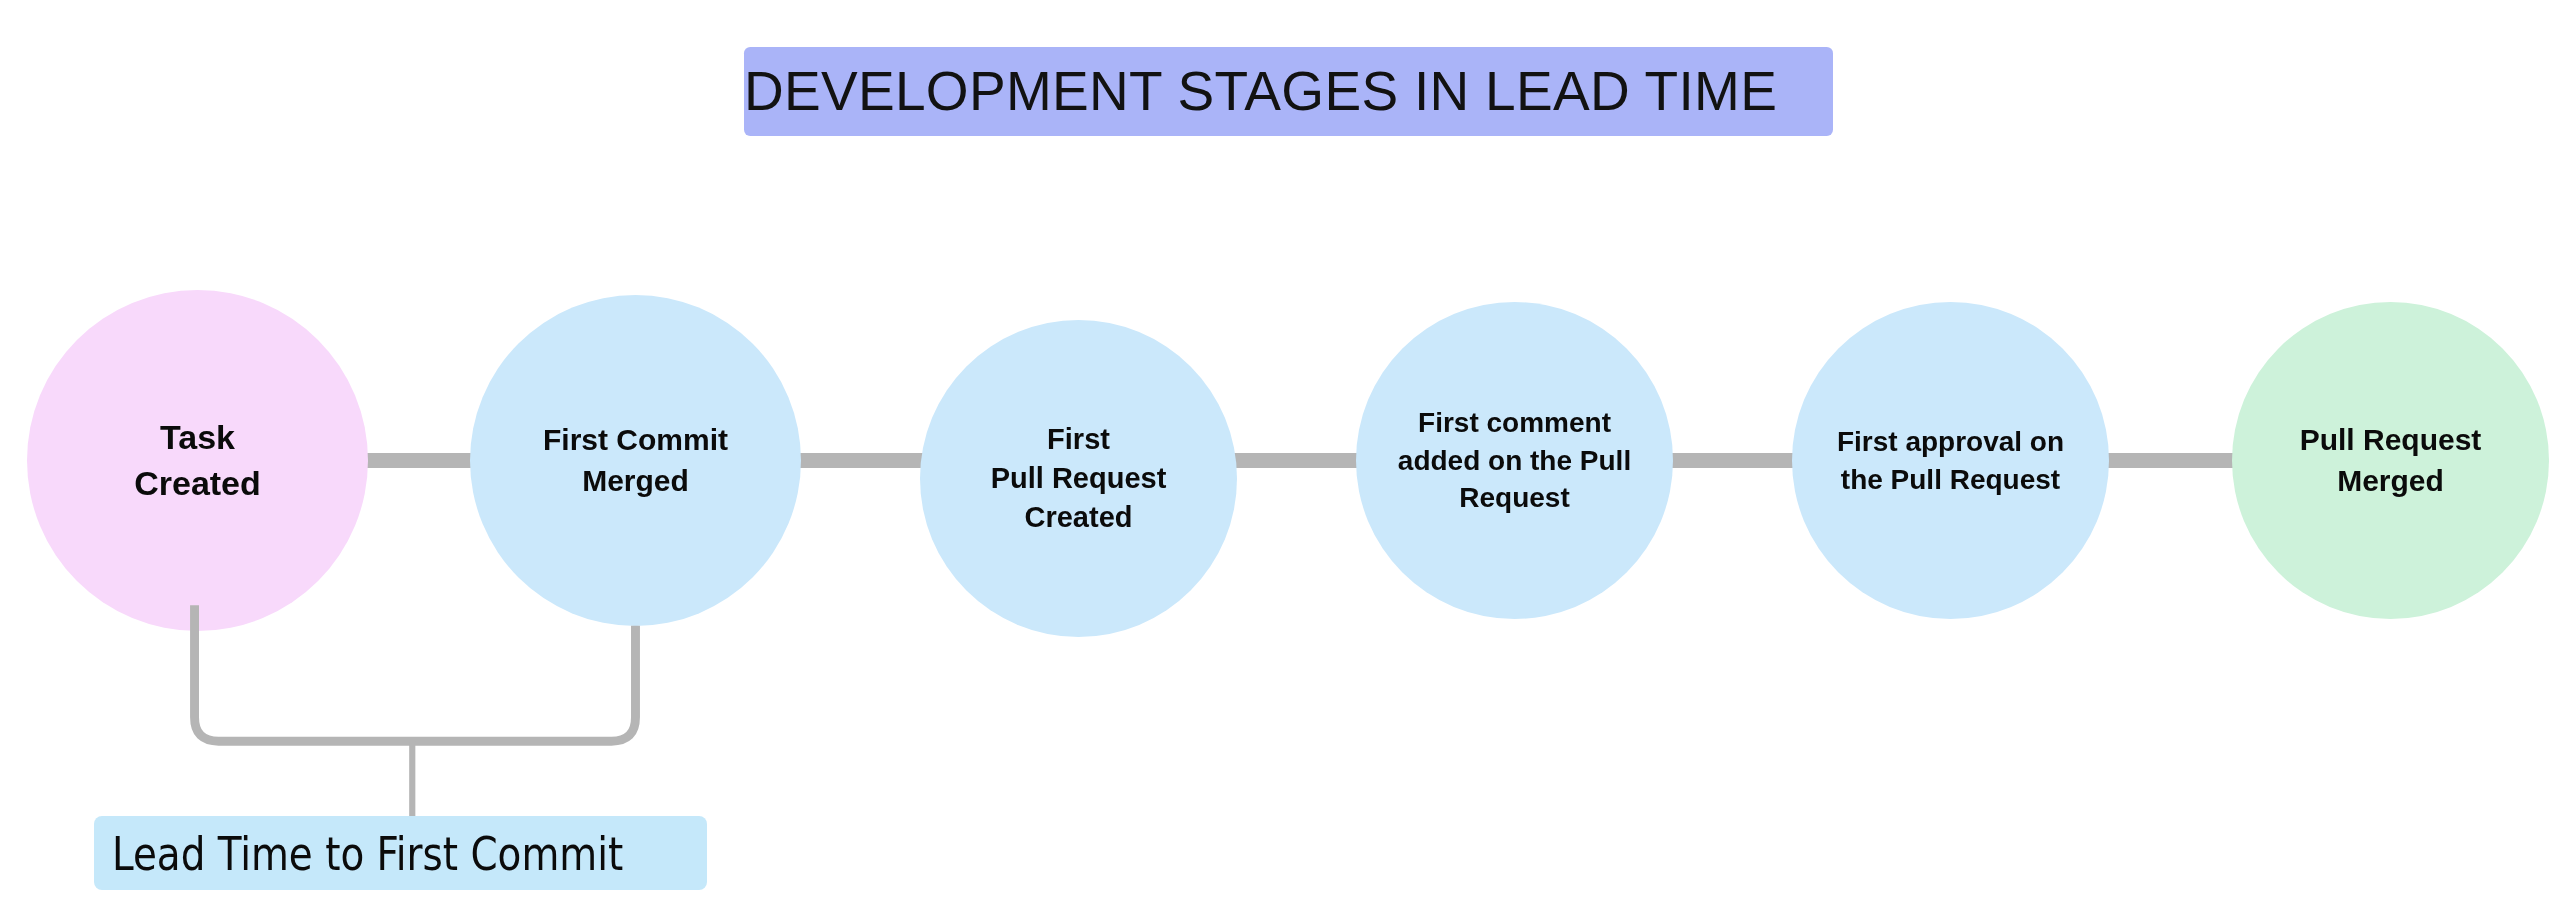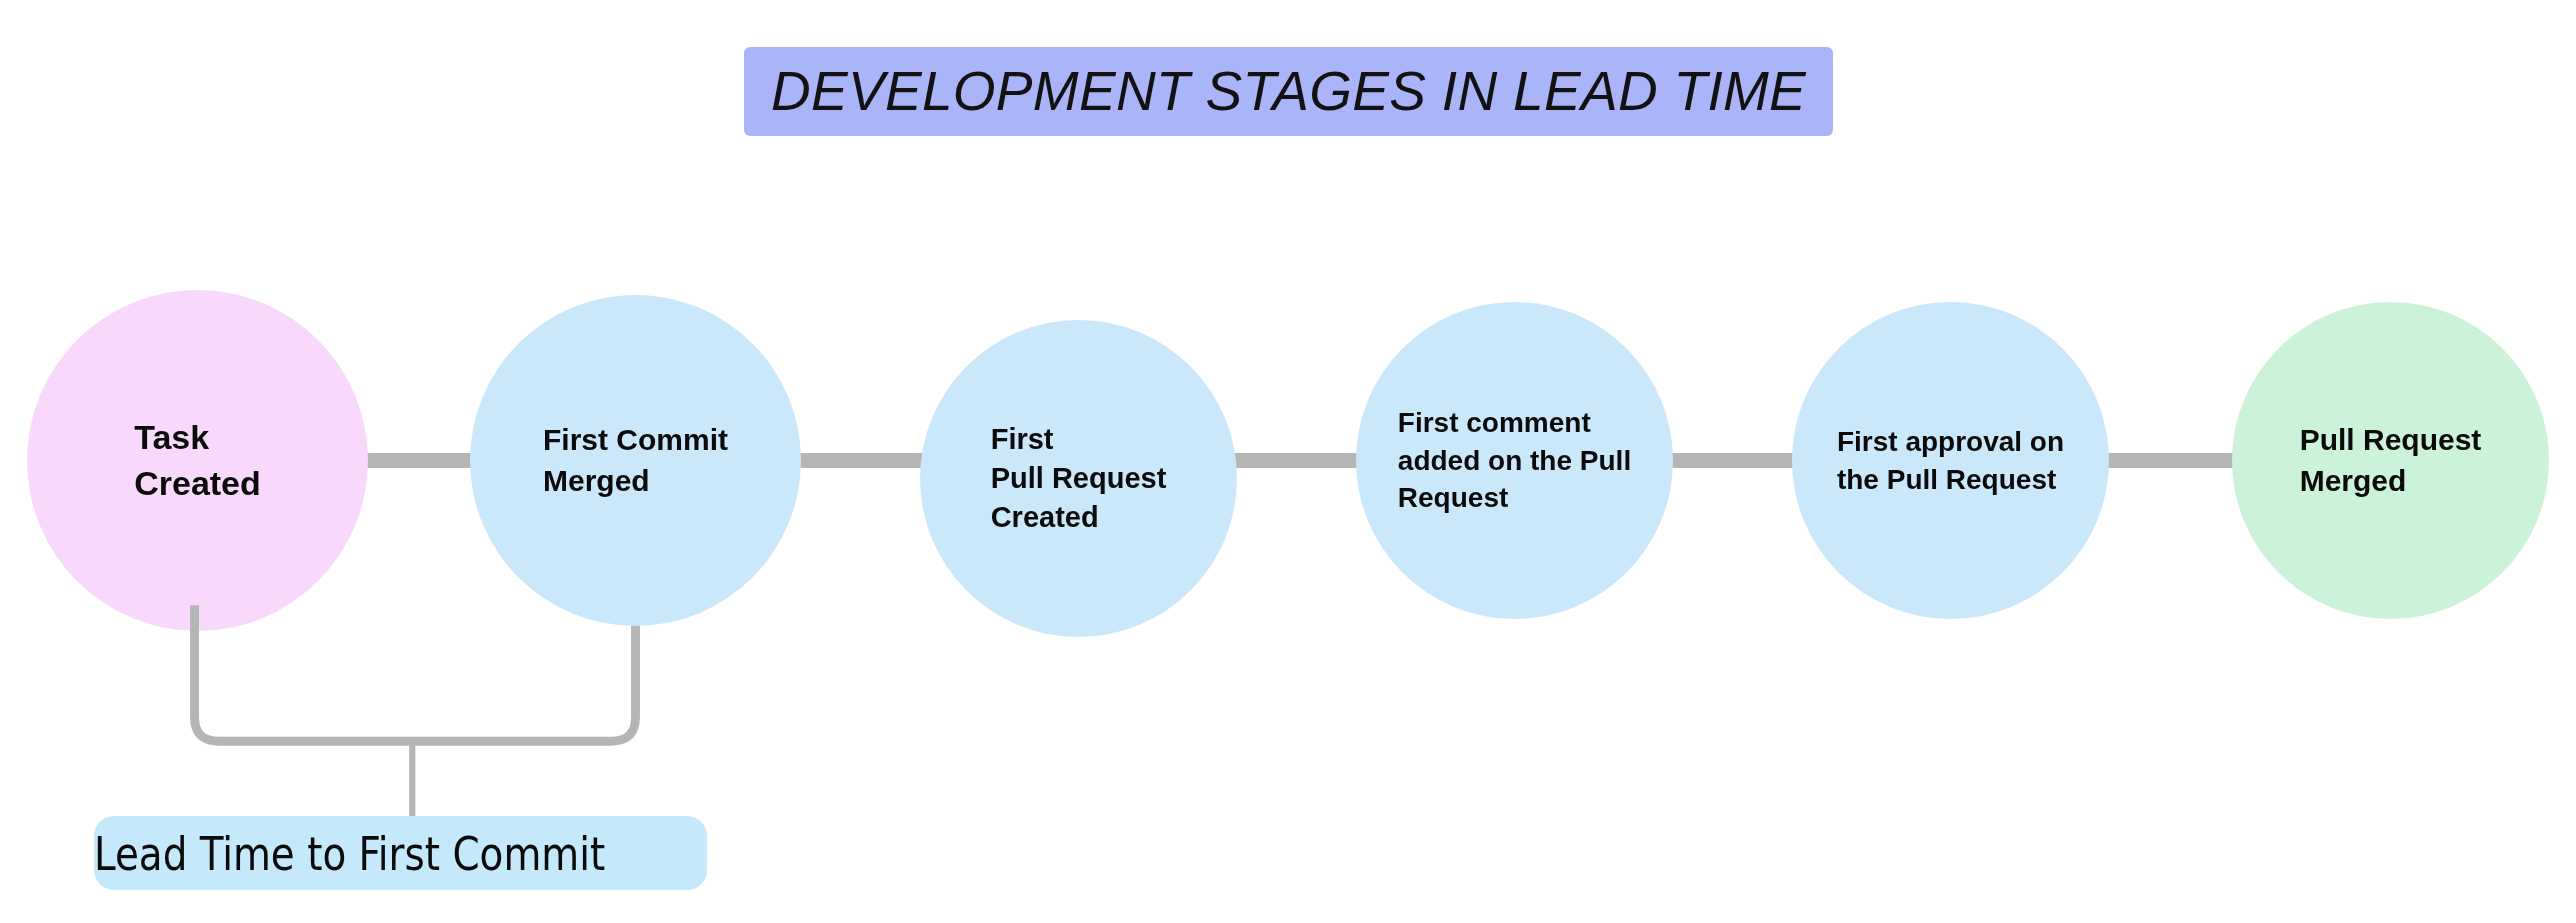--- a/index.html
+++ b/index.html
@@ -24,23 +24,22 @@
   #title-banner {
     position: absolute;
     left: 744px;
     top: 47px;
     width: 1089px;
     height: 89px;
     background: #aab4f8;
     border-radius: 6.2px;
     display: flex;
     align-items: center;
-    justify-content: center;
+    justify-content: flex-start;
     box-sizing: border-box;
-    font-style: italic;
   }
   #title-text {
     font-family: "Liberation Sans", sans-serif;
     font-weight: 400;
     font-size: 55px;
     letter-spacing: 0.3px;
     color: #121212;
     white-space: nowrap;
     line-height: 1;
   }
@@ -53,20 +52,21 @@
     top: 453px;
   }
 
   
   .stage-node {
     position: absolute;
     border-radius: 50%;
     display: flex;
     align-items: center;
     justify-content: center;
+    text-align: center;
     box-sizing: border-box;
   }
   .stage-label {
     font-family: "Liberation Sans", sans-serif;
     font-weight: 700;
     color: #0b0b0b;
     line-height: 1.35;
     padding: 0 6.9px;
     white-space: pre-line;
   }
@@ -83,25 +83,26 @@
   }
 
   
   #lead-time-label {
     position: absolute;
     left: 94px;
     top: 816px;
     width: 613px;
     height: 74px;
     background: #c5e8fa;
-    border-radius: 20px;
+    border-radius: 8px;
     display: flex;
     align-items: center;
     justify-content: flex-start;
     box-sizing: border-box;
+    padding-left: 18px;
   }
   #lead-time-text {
     font-family: "DejaVu Sans Condensed", "Liberation Sans Narrow", "Liberation Sans", sans-serif;
     font-weight: 400;
     font-size: 47px;
     color: #0b0b0b;
     white-space: nowrap;
     line-height: 1;
     transform: scaleX(0.92);
     transform-origin: left center;

